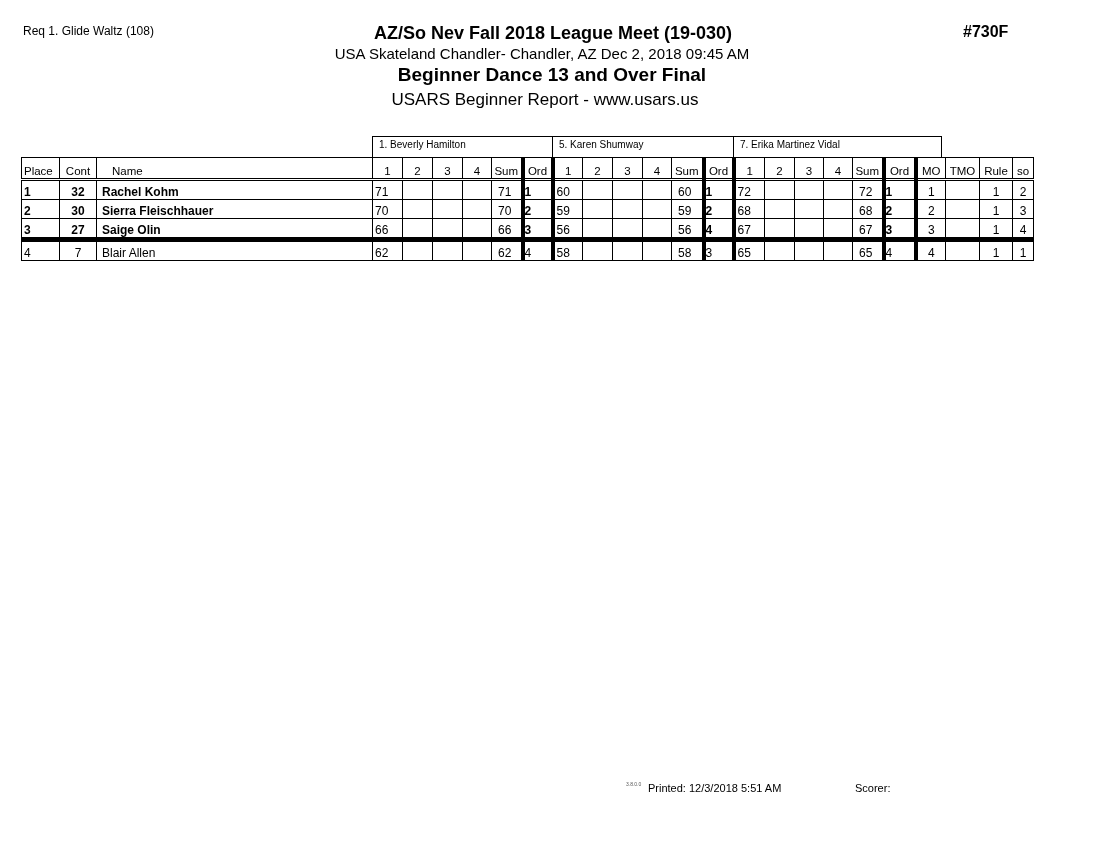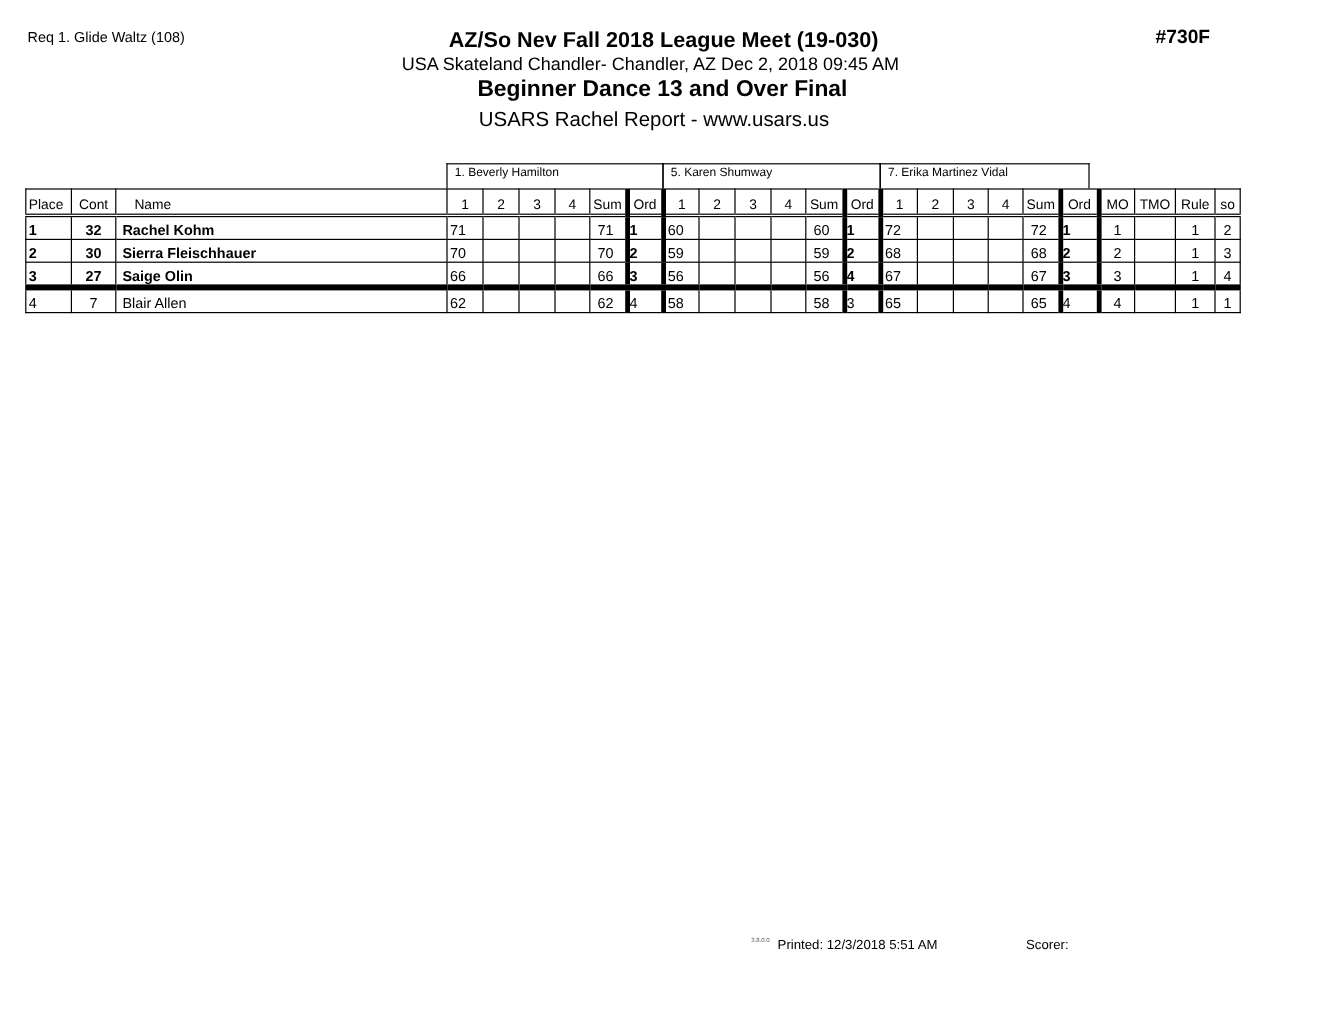--- a/index.html
+++ b/index.html
@@ -43,26 +43,26 @@
     .printed { left: 648px; }
     .scorer { left: 855px; }
   </style>
 </head>
 <body>
 
 <div class="abs req">Req 1.  Glide Waltz (108)</div>
 <div class="abs title">AZ/So Nev Fall 2018 League Meet (19-030)</div>
 <div class="abs subtitle">USA Skateland Chandler- Chandler, AZ  Dec 2, 2018  09:45 AM</div>
 <div class="abs event">Beginner Dance 13 and Over Final</div>
-<div class="abs report">USARS Rachel Report - www.usars.us</div>
+<div class="abs report">USARS Beginner Report - www.usars.us</div>
 <div class="abs code">#730F</div>
 
 <div class="judge-box" style="left:372px;width:181px;">1.  Beverly Hamilton</div>
 <div class="judge-box" style="left:552px;width:182px;">5.  Karen Shumway</div>
-<div class="judge-box" style="left:733px;width:175px;">7.  Erika Martinez Vidal</div>
+<div class="judge-box" style="left:733px;width:209px;">7.  Erika Martinez Vidal</div>
 
 <table class="scores">
   <colgroup>
     <col style="width:38px">
       <col style="width:37px">
       <col style="width:276px">
     <col style="width:30px">
       <col style="width:30px">
       <col style="width:30px">
       <col style="width:29px">

